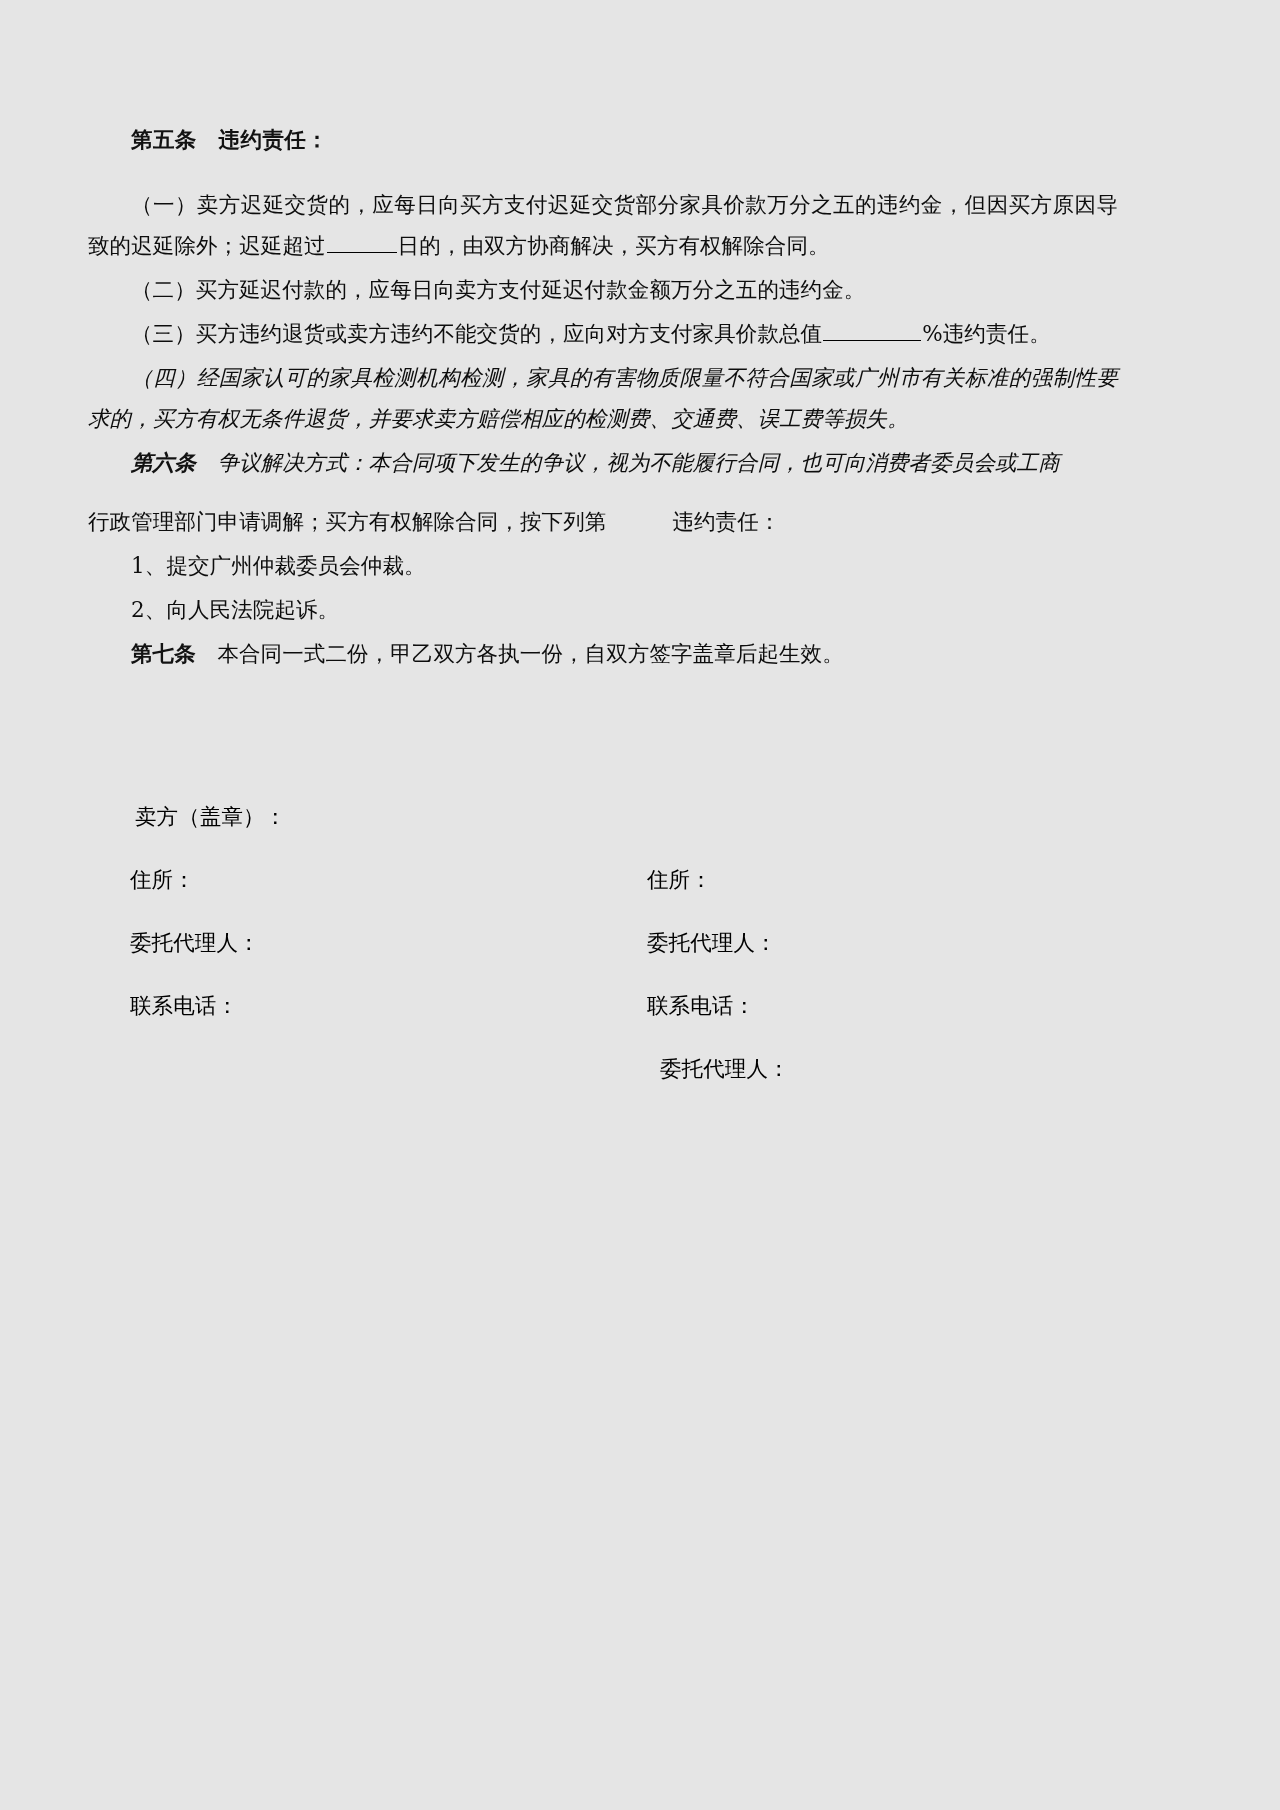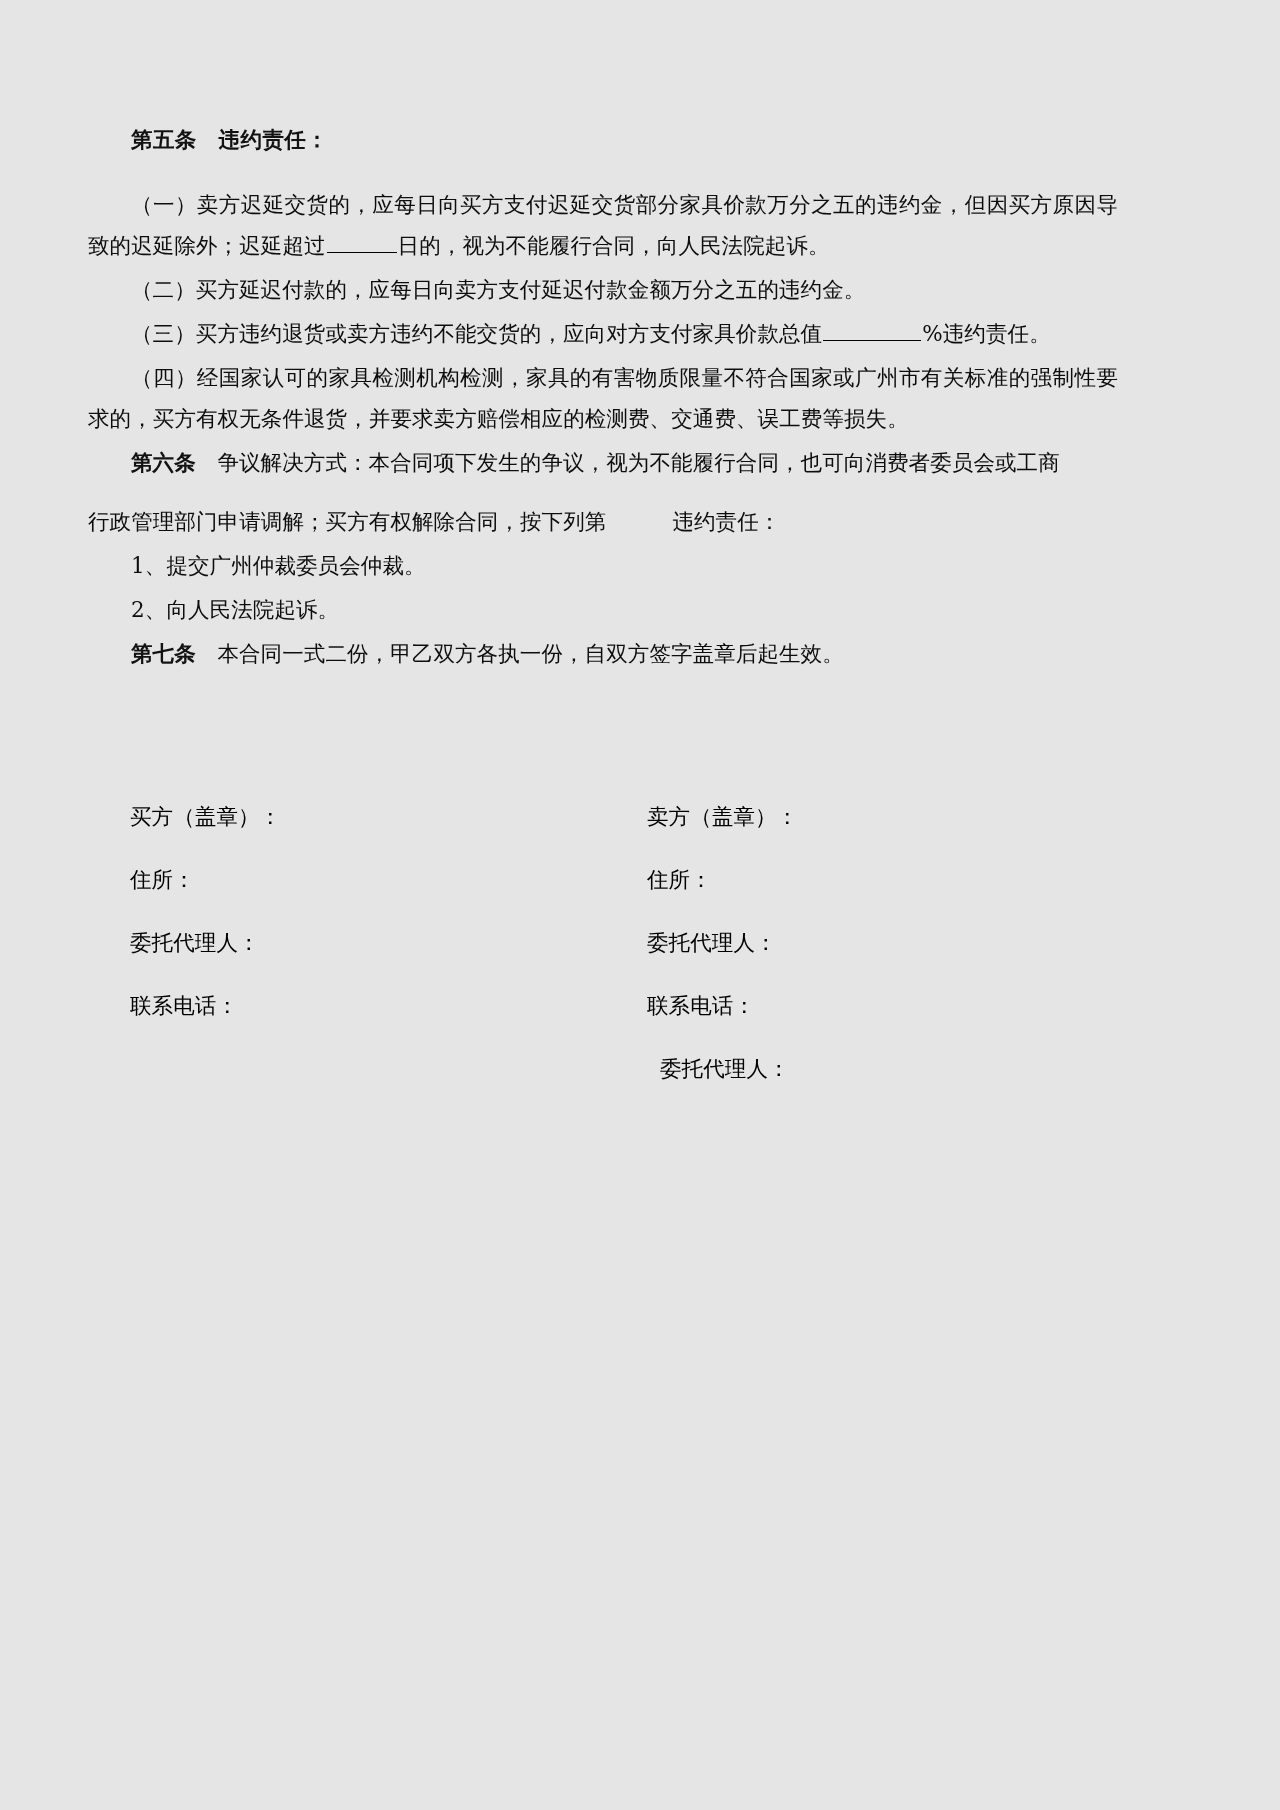--- a/index.html
+++ b/index.html
@@ -54,20 +54,21 @@
   }
   .para.tight {
     margin-bottom: 0;
   }
   .para.wide-lead {
     margin-top: 18px;
   }
   .para.justify-full {
     text-align: justify;
     text-justify: inter-ideograph;
+    font-style: italic;
   }
   .head-inline {
     font-family: "DejaVu Sans", "Liberation Sans", sans-serif;
     font-weight: bold;
     color: #121212;
   }
   .blank-line {
     display: inline-block;
     border-bottom: 1.6px solid #000;
     vertical-align: baseline;
@@ -112,21 +113,21 @@
 </head>
 <body>
 
 <div class="page">
 
   <div class="content">
 
     <p class="clause-head">第五条　违约责任：</p>
 
     <p class="para">
-      <span>（一）</span><span>卖方迟延交货的，应每日向买方支付迟延交货部分家具价款万分之五的违约金，但因买方原因导致的迟延除外；迟延超过</span><span class="blank-line blank-sm"></span><span>日的，视为不能履行合同，向人民法院起诉。</span>
+      <span>（一）</span><span>卖方迟延交货的，应每日向买方支付迟延交货部分家具价款万分之五的违约金，但因买方原因导致的迟延除外；迟延超过</span><span class="blank-line blank-sm"></span><span>日的，由双方协商解决，买方有权解除合同。</span>
     </p>
 
     <p class="para">
       <span>（二）</span><span>买方延迟付款的，应每日向卖方支付延迟付款金额万分之五的违约金。</span>
     </p>
 
     <p class="para">
       <span>（三）</span><span>买方违约退货或卖方违约不能交货的，应向对方支付家具价款总值</span><span class="blank-line blank-md"></span><span>%违约责任。</span>
     </p>
 
@@ -146,21 +147,20 @@
 
     <p class="para">
       <span class="head-inline">第七条　</span><span>本合同一式二份，甲乙双方各执一份，自双方签字盖章后起生效。</span>
     </p>
 
   </div>
 
   <div class="sign-block">
 
     <div class="sign-row">
-      <div class="sign-col left">买方（盖章）：</div>
       <div class="sign-col right">卖方（盖章）：</div>
     </div>
 
     <div class="sign-row">
       <div class="sign-col left">住所：</div>
       <div class="sign-col right">住所：</div>
     </div>
 
     <div class="sign-row">
       <div class="sign-col left">委托代理人：</div>

